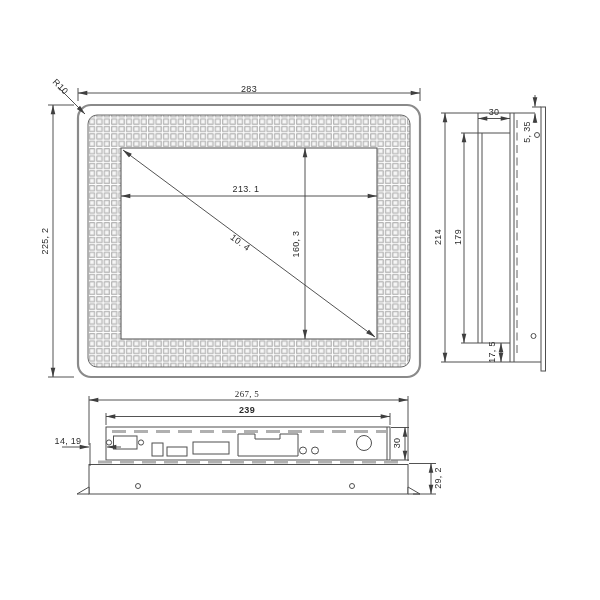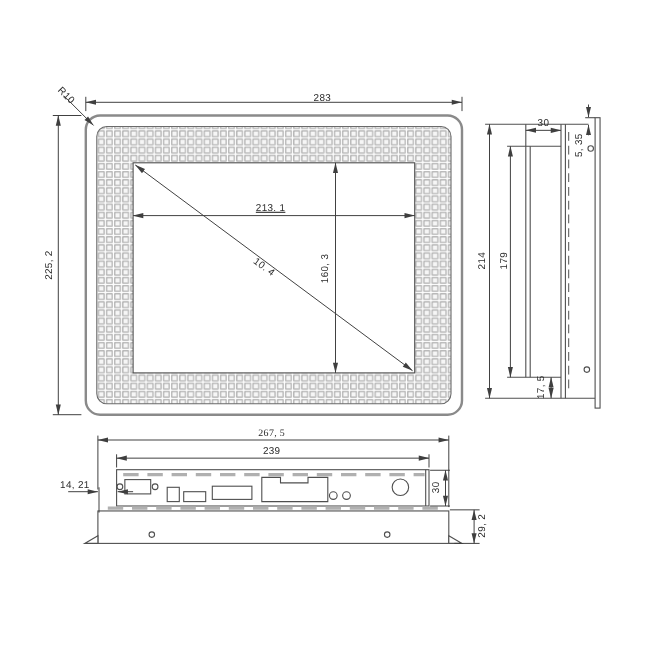--- a/index.html
+++ b/index.html
@@ -116,32 +116,32 @@
       <line x1="391" y1="460" x2="409" y2="460"></line>
       <line x1="405" y1="427.5" x2="405" y2="460" marker-start="url(#arr)" marker-end="url(#arr)"></line>
 
       <line x1="409" y1="463.5" x2="436" y2="463.5"></line>
       <line x1="413" y1="494" x2="436" y2="494"></line>
       <line x1="431" y1="463.5" x2="431" y2="494" marker-start="url(#arr)" marker-end="url(#arr)"></line>
     </g>
   </g>
 </svg>
 
-<span class="dim" style="left:249px;top:89px;margin-left:44px;">283</span>
+<span class="dim" style="left:249px;top:89px;">283</span>
 <span class="dim v" style="left:45px;top:241px;">225, 2</span>
-<span class="dim" style="left:246px;top:189px;text-decoration:underline;">213. 1</span>
+<span class="dim" style="left:246px;top:189px;">213. 1</span>
 <span class="dim v" style="left:296px;top:244px;">160, 3</span>
 <span class="dim d36" style="left:240px;top:243px;">10. 4</span>
 <span class="dim d45" style="left:60px;top:87px;">R10</span>
 
 <span class="dim" style="left:494px;top:112px;">30</span>
 <span class="dim v" style="left:438px;top:237px;">214</span>
 <span class="dim v" style="left:458px;top:237px;">179</span>
 <span class="dim v" style="left:527px;top:132px;">5, 35</span>
 <span class="dim v" style="left:492px;top:352px;">17, 5</span>
 
 <span class="dim" style="left:247px;top:394px;font-family:Liberation Serif, serif;">267, 5</span>
-<span class="dim" style="left:247px;top:410px;">239</span>
-<span class="dim" style="left:68px;top:441px;">14, 21</span>
+<span class="dim" style="left:247px;top:410px;font-weight:bold;">239</span>
+<span class="dim" style="left:68px;top:441px;">14, 19</span>
 <span class="dim v" style="left:397px;top:443px;">30</span>
 <span class="dim v" style="left:438px;top:478px;">29, 2</span>
 
 </div>
 
 </body></html>

